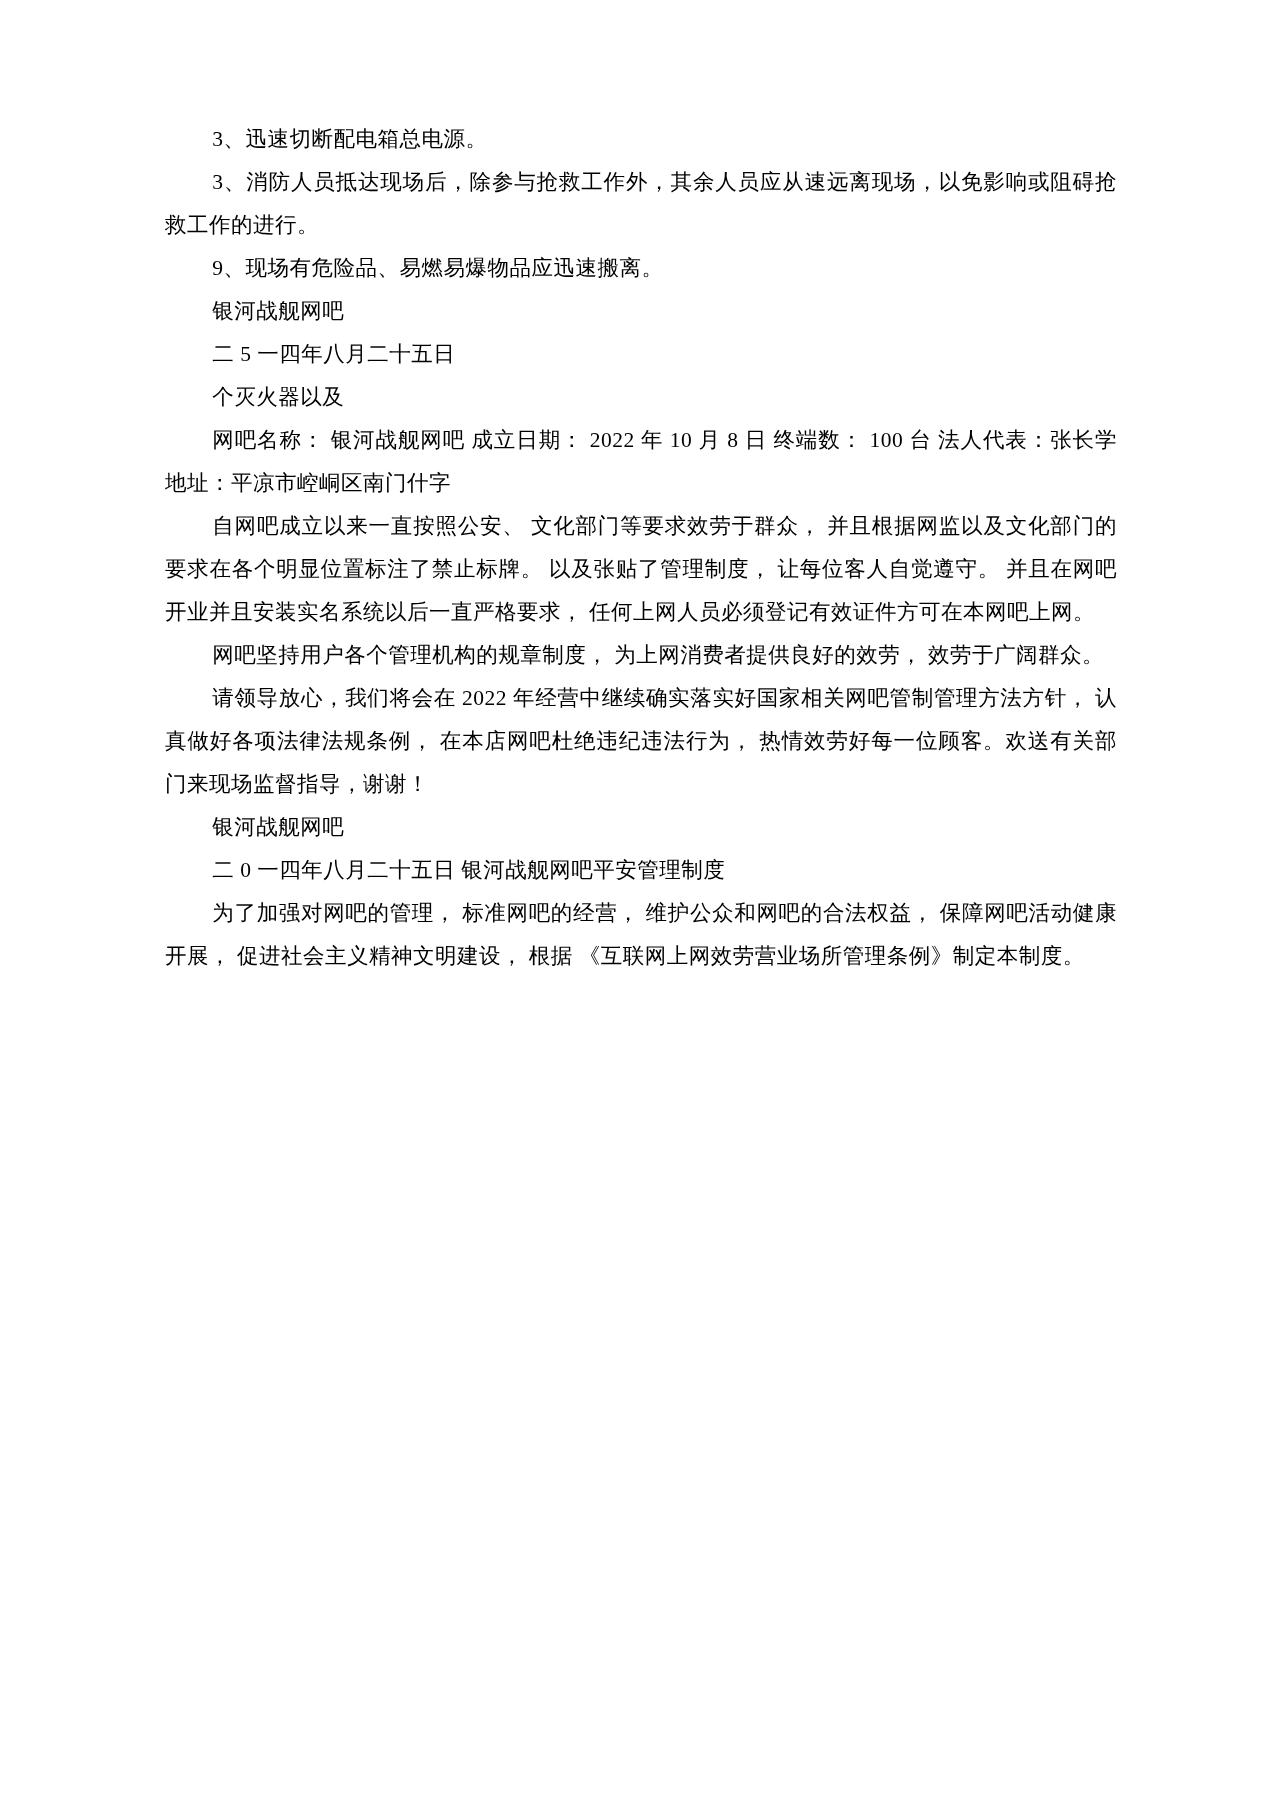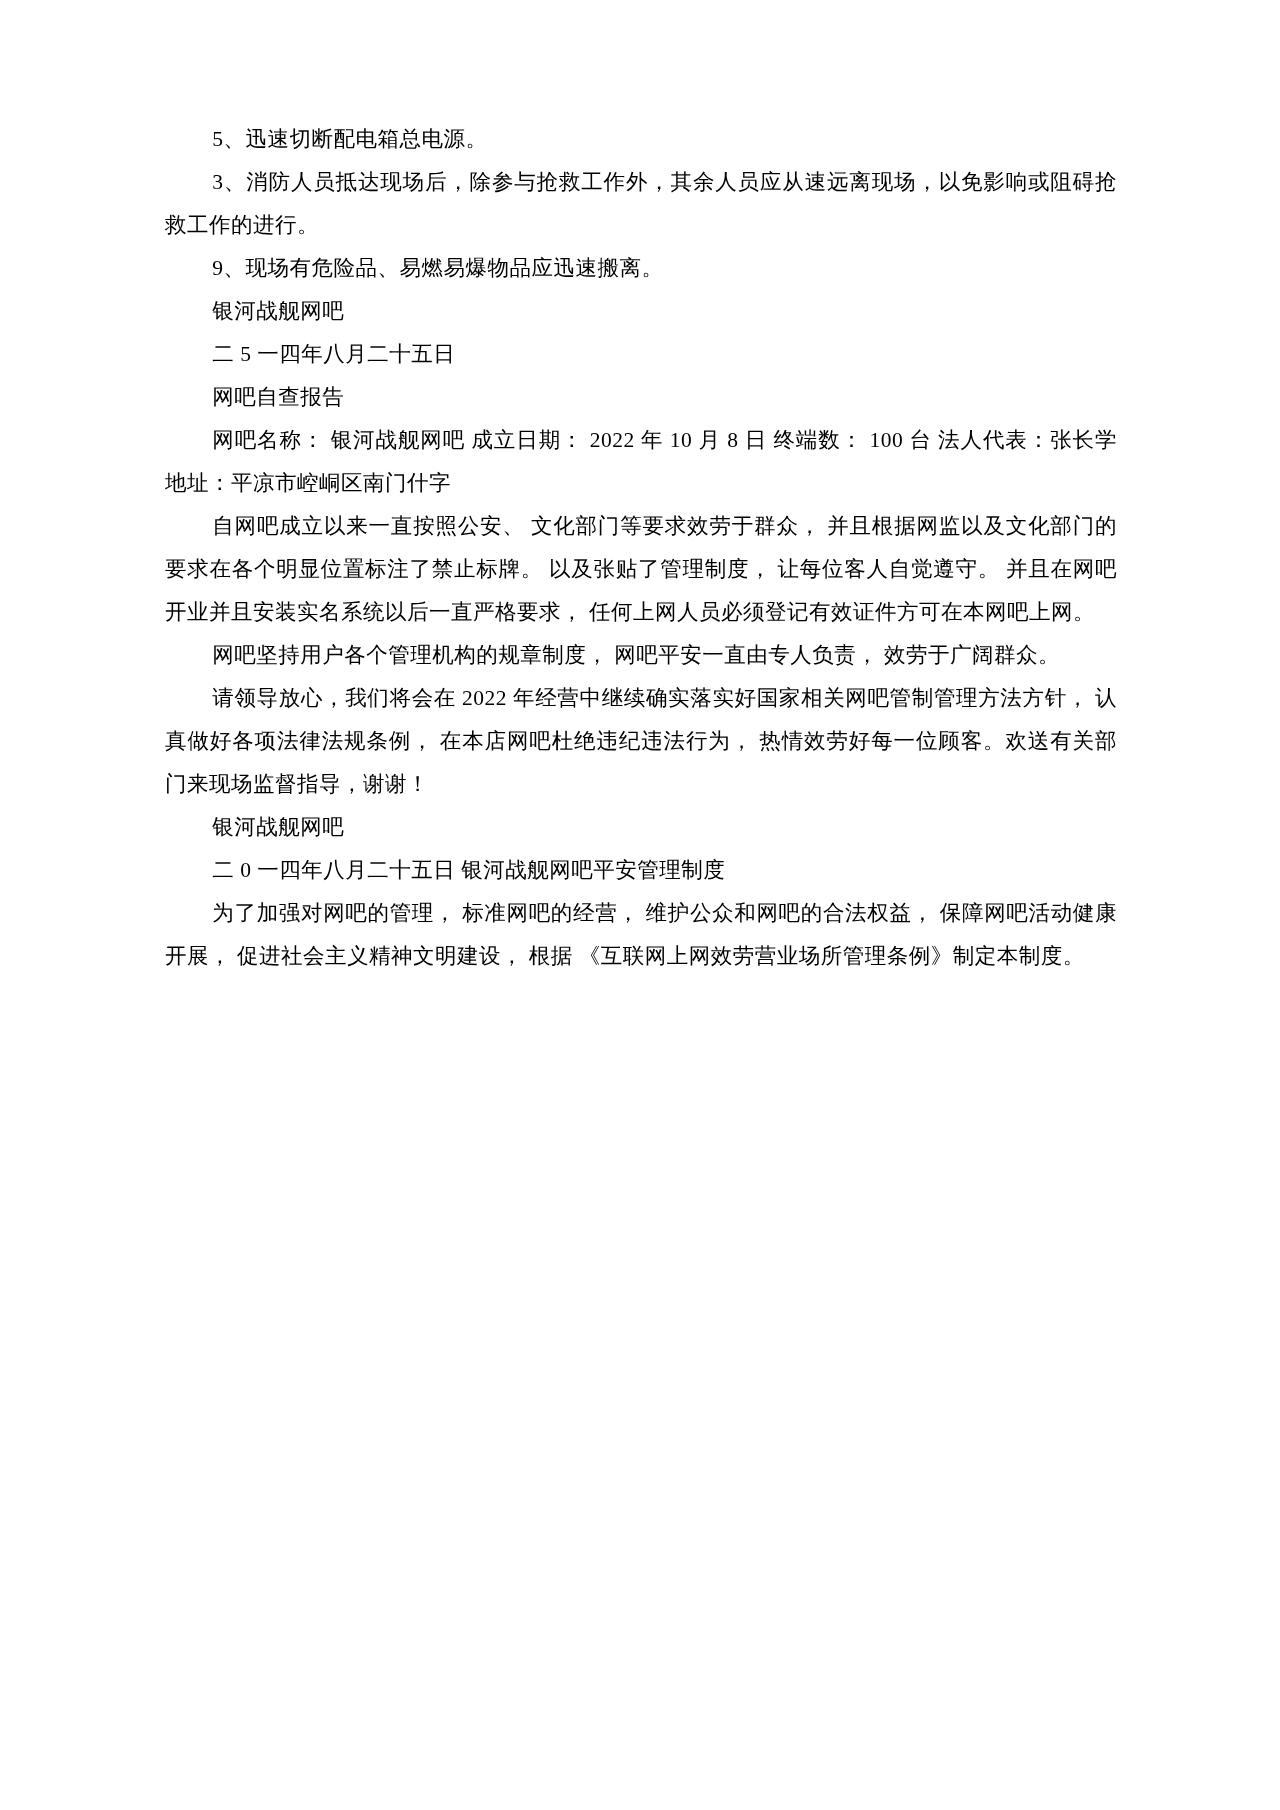--- a/index.html
+++ b/index.html
@@ -31,27 +31,27 @@
     text-indent: 2.2em;
     letter-spacing: 0.5px;
     word-break: break-all;
   }
 </style>
 </head>
 <body>
 
 <div class="page">
   <div class="content">
-    <p class="para">5、迅速切断配电箱总电源。</p>
+    <p class="para">3、迅速切断配电箱总电源。</p>
     <p class="para">3、消防人员抵达现场后，除参与抢救工作外，其余人员应从速远离现场，以免影响或阻碍抢救工作的进行。</p>
     <p class="para">9、现场有危险品、易燃易爆物品应迅速搬离。</p>
     <p class="para">银河战舰网吧</p>
     <p class="para">二 5 一四年八月二十五日</p>
-    <p class="para">网吧自查报告</p>
+    <p class="para">个灭火器以及</p>
     <p class="para">网吧名称： 银河战舰网吧 成立日期： 2022 年 10 月 8 日 终端数： 100 台 法人代表：张长学 地址：平凉市崆峒区南门什字</p>
     <p class="para">自网吧成立以来一直按照公安、 文化部门等要求效劳于群众， 并且根据网监以及文化部门的要求在各个明显位置标注了禁止标牌。 以及张贴了管理制度， 让每位客人自觉遵守。 并且在网吧开业并且安装实名系统以后一直严格要求， 任何上网人员必须登记有效证件方可在本网吧上网。</p>
-    <p class="para">网吧坚持用户各个管理机构的规章制度， 网吧平安一直由专人负责， 效劳于广阔群众。</p>
+    <p class="para">网吧坚持用户各个管理机构的规章制度， 为上网消费者提供良好的效劳， 效劳于广阔群众。</p>
     <p class="para">请领导放心，我们将会在 2022 年经营中继续确实落实好国家相关网吧管制管理方法方针， 认真做好各项法律法规条例， 在本店网吧杜绝违纪违法行为， 热情效劳好每一位顾客。欢送有关部门来现场监督指导，谢谢！</p>
     <p class="para">银河战舰网吧</p>
     <p class="para">二 0 一四年八月二十五日 银河战舰网吧平安管理制度</p>
     <p class="para">为了加强对网吧的管理， 标准网吧的经营， 维护公众和网吧的合法权益， 保障网吧活动健康开展， 促进社会主义精神文明建设， 根据 《互联网上网效劳营业场所管理条例》制定本制度。</p>
   </div>
 </div>
 
 </body></html>

